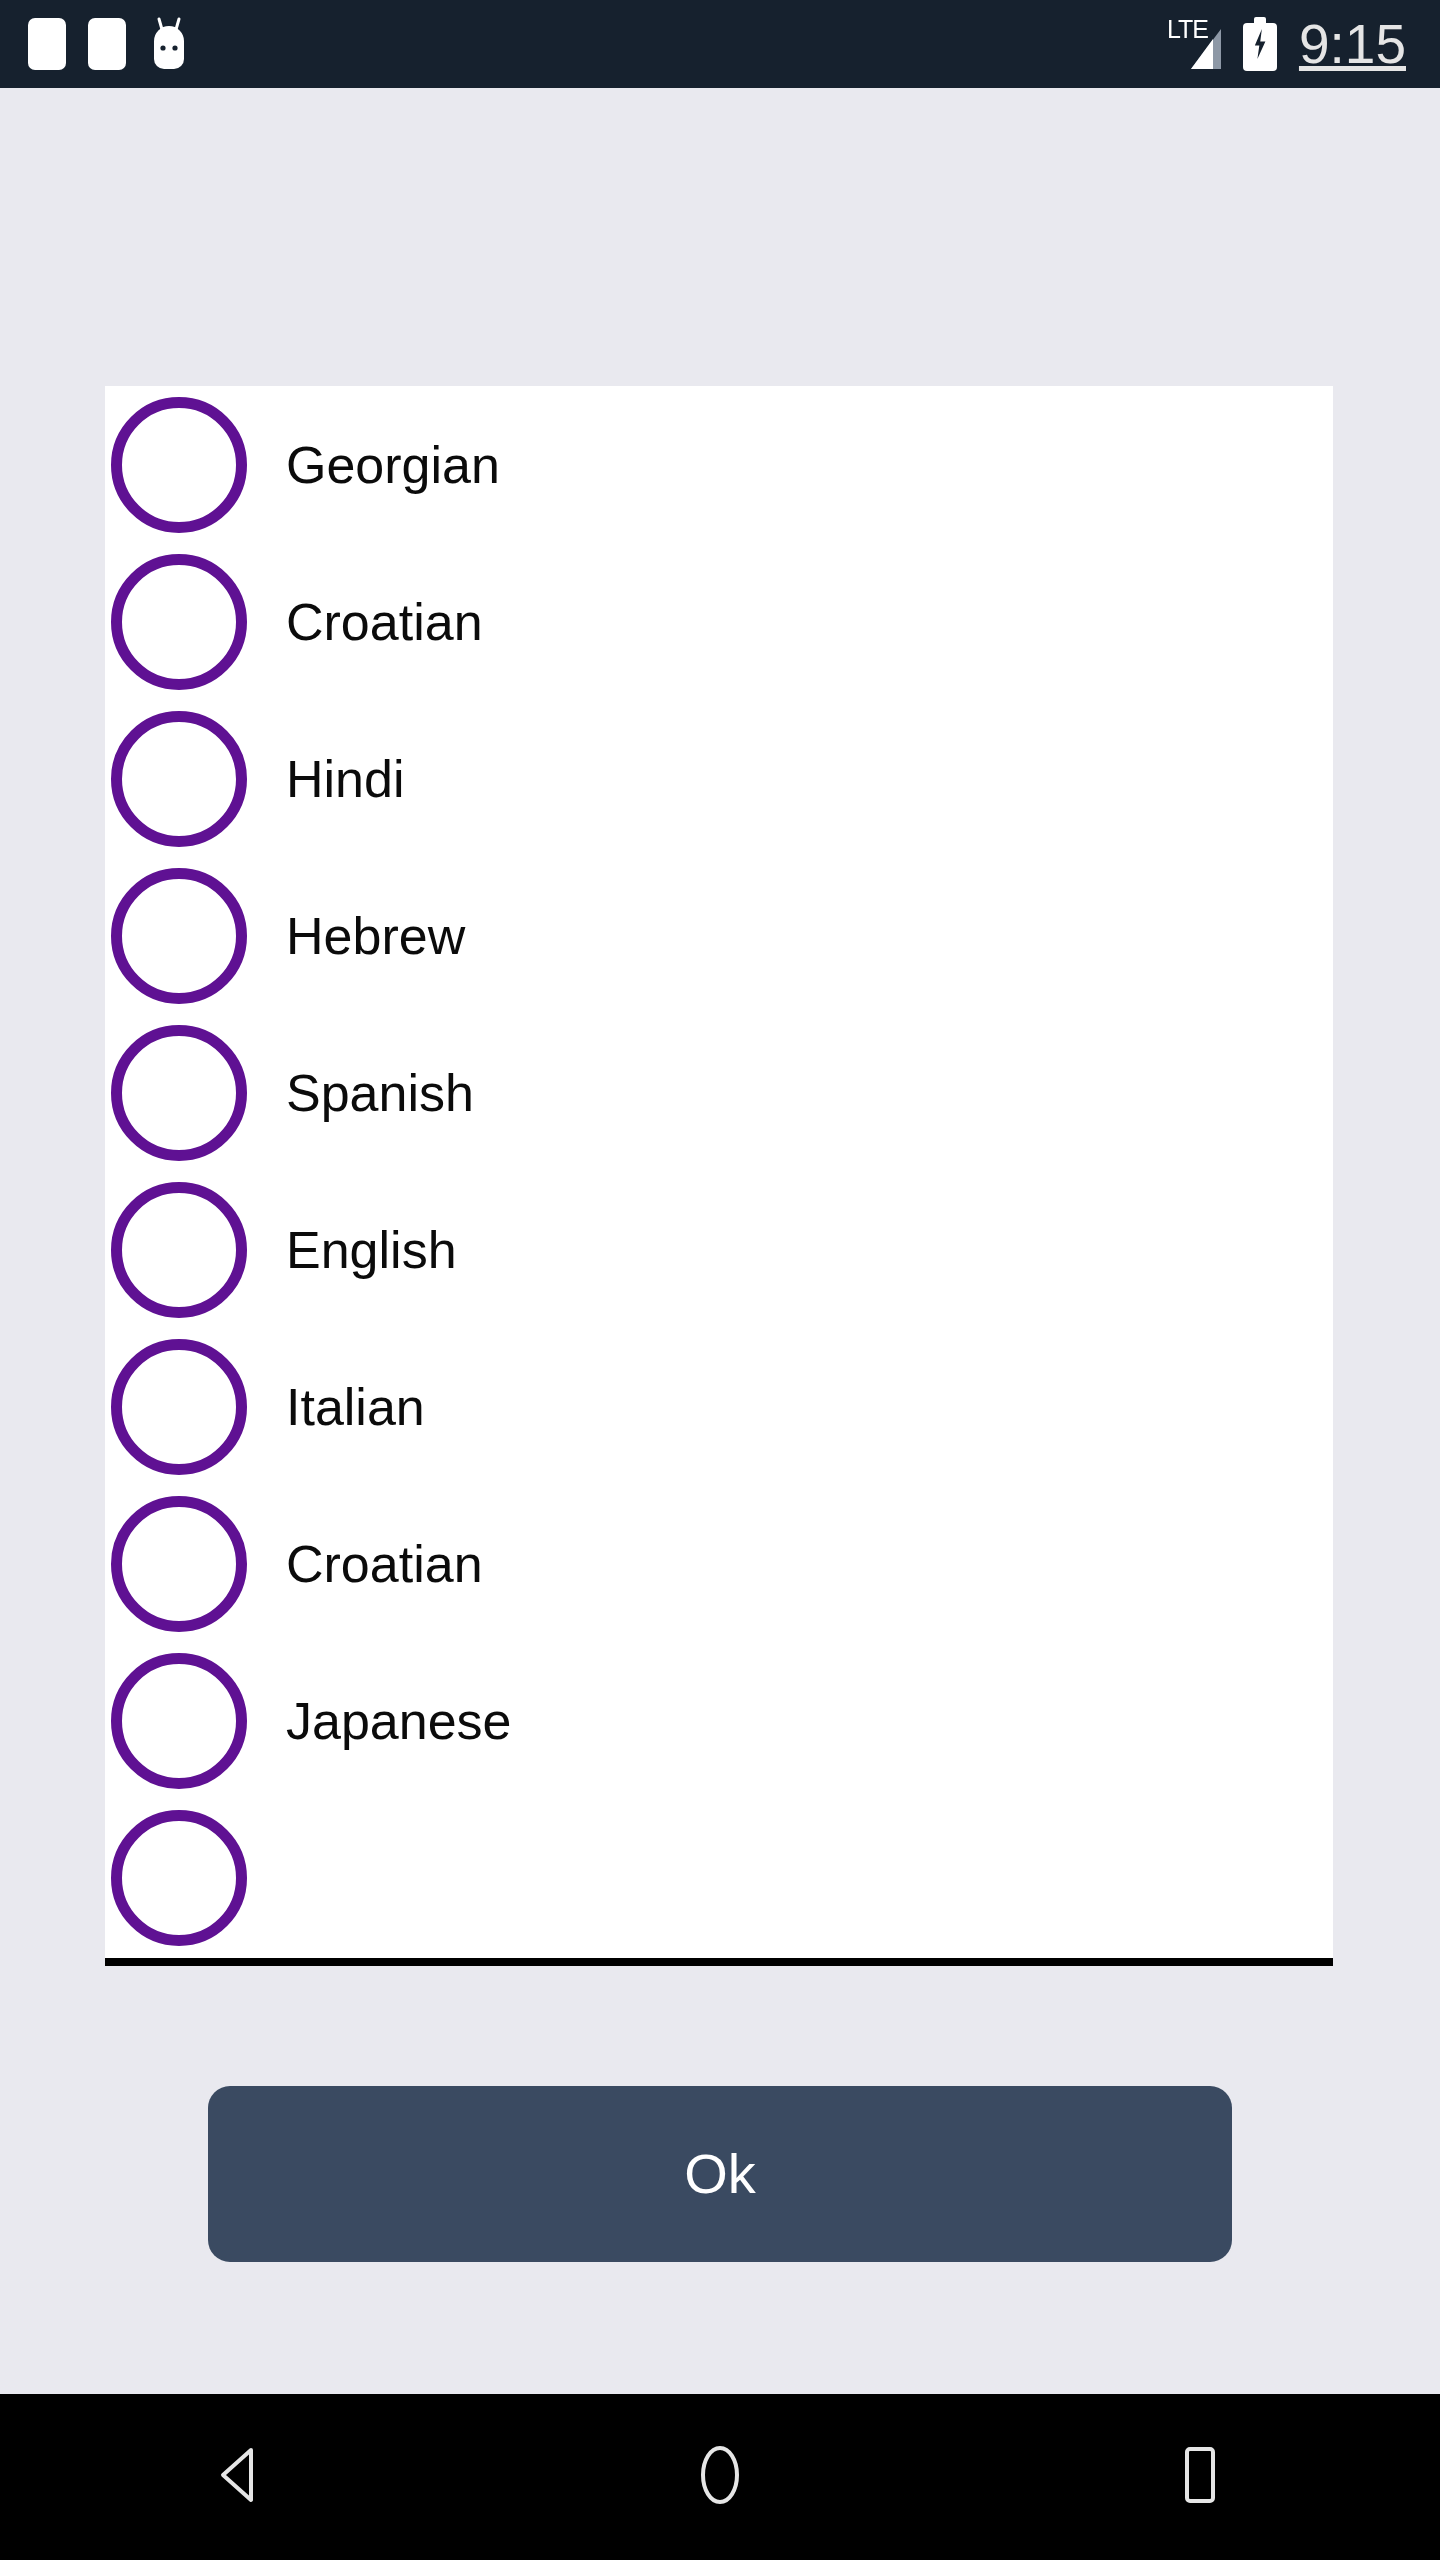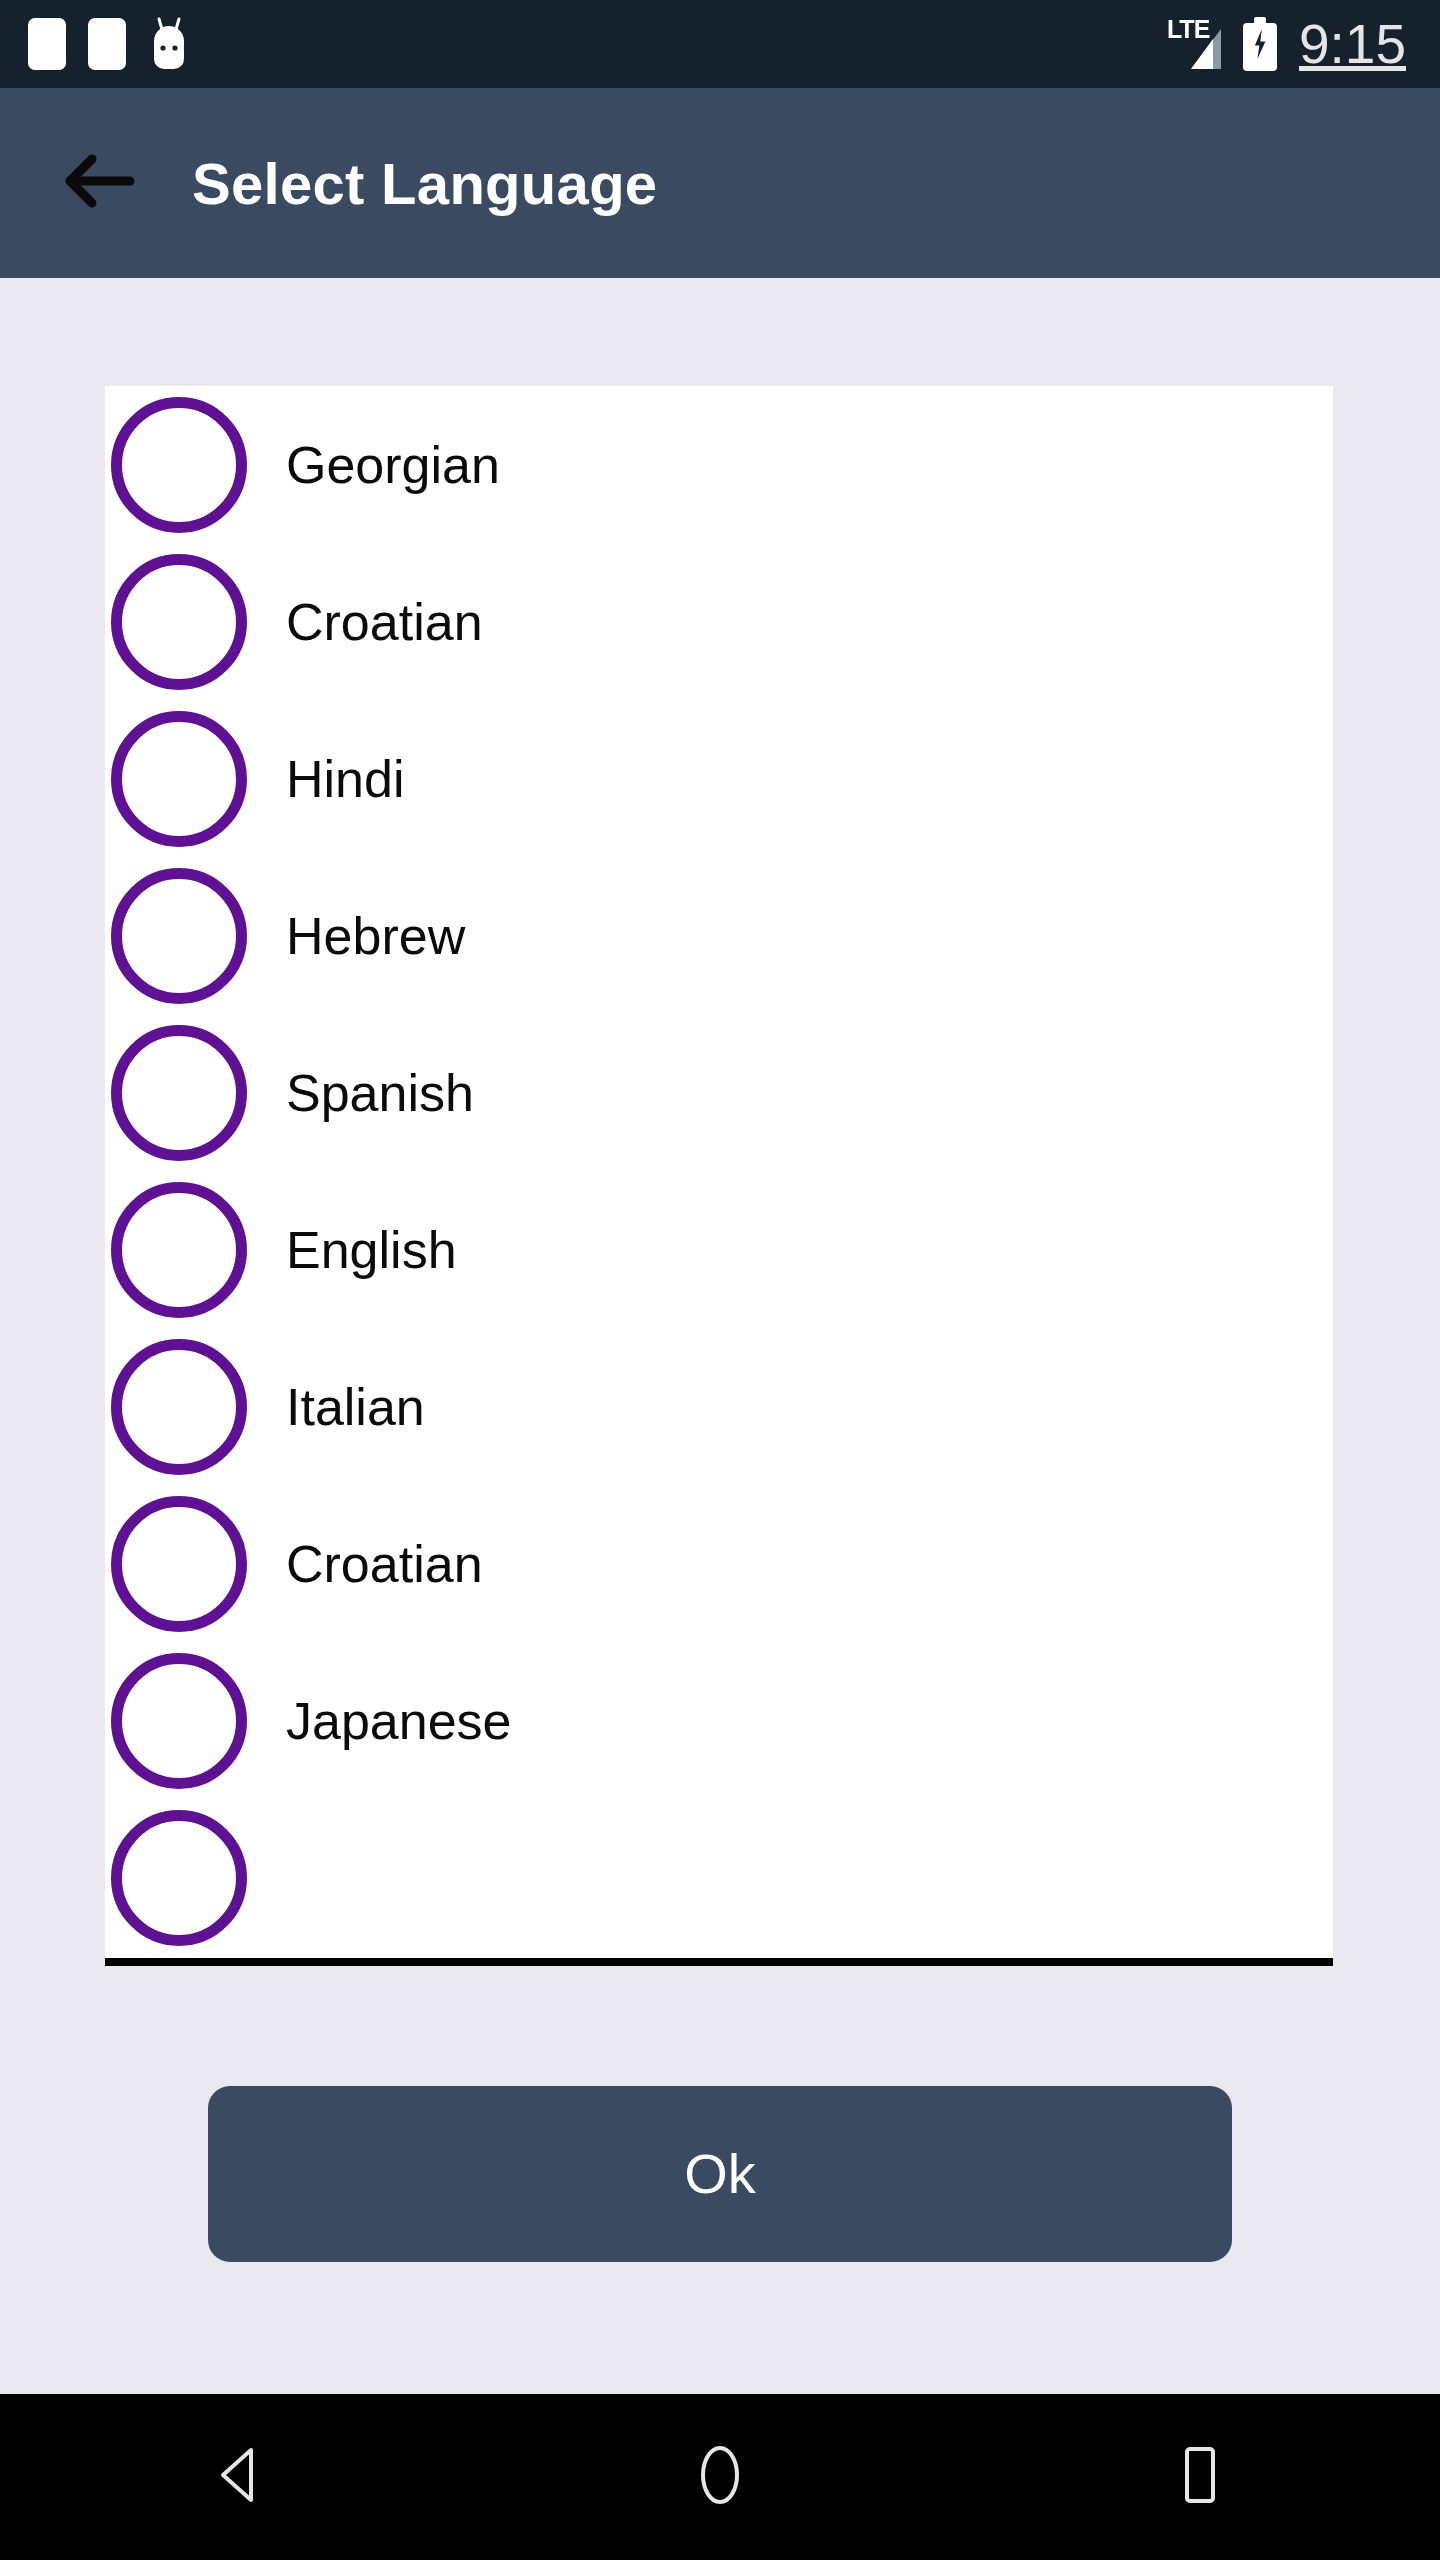--- a/index.html
+++ b/index.html
@@ -57,21 +57,21 @@
   }
   .sb-signal {
     position: relative;
     width: 54px;
     height: 54px;
   }
   .sb-signal .lte {
     position: absolute;
     top: 0px; left: 0px;
     font-size: 25px;
-    font-weight: bold;
+    font-weight: normal;
     color: #ffffff;
     letter-spacing: -1px;
     line-height: 25px;
   }
   .sb-signal .tri-full {
     position: absolute;
     right: 0; bottom: 2px;
     width: 0; height: 0;
     border-left: 30px solid transparent;
     border-bottom: 40px solid #8d98a6;
@@ -277,31 +277,20 @@
       </span>
       <span class="sb-batt">
         <span class="cap"></span>
         <span class="body"></span>
         <span class="bolt"></span>
       </span>
       <span class="sb-clock">9:15</span>
     </div>
   </div>
 
-  <div class="app-bar">
-    <div class="back-btn">
-      <span>
-        <svg width="76" height="62" viewBox="0 0 76 62" xmlns="http://www.w3.org/2000/svg">
-          <path d="M8 31h60" stroke="#0a0a0a" stroke-width="9" stroke-linecap="round"></path>
-          <path d="M30 9 L8 31 L30 53" fill="none" stroke="#0a0a0a" stroke-width="9" stroke-linecap="round" stroke-linejoin="round"></path>
-        </svg>
-      </span>
-    </div>
-    <div class="app-title">Select Language</div>
-  </div>
   <div class="app-bar-shadow"></div>
 
   <div class="content">
 
     <div class="lang-card">
       <div class="lang-list" id="lang-list">
           <div class="lang-row">
             <span class="radio"></span>
             <span class="lang-label">Georgian</span>
           </div>

